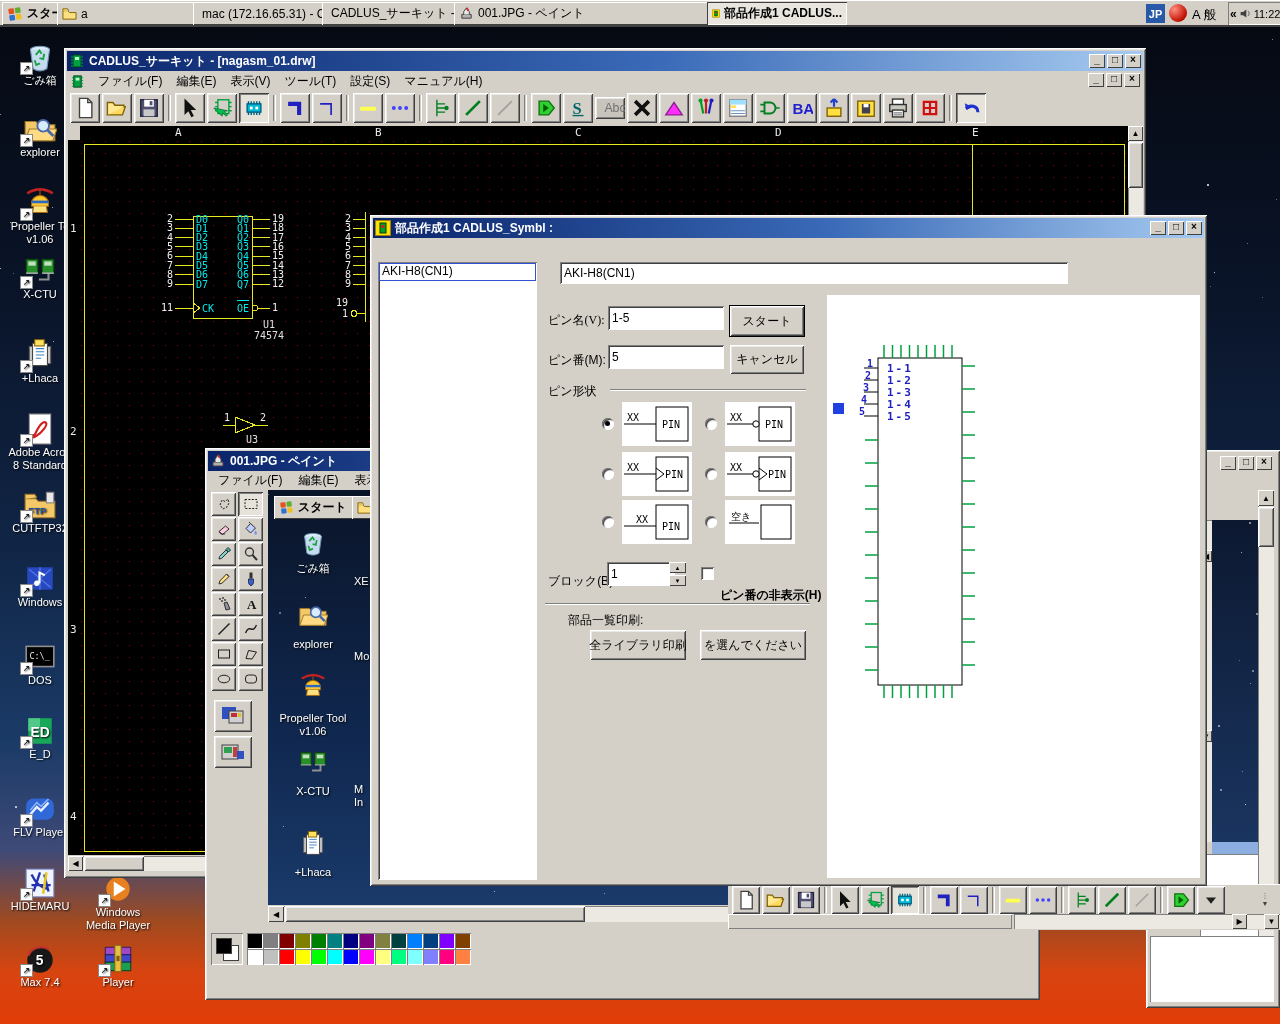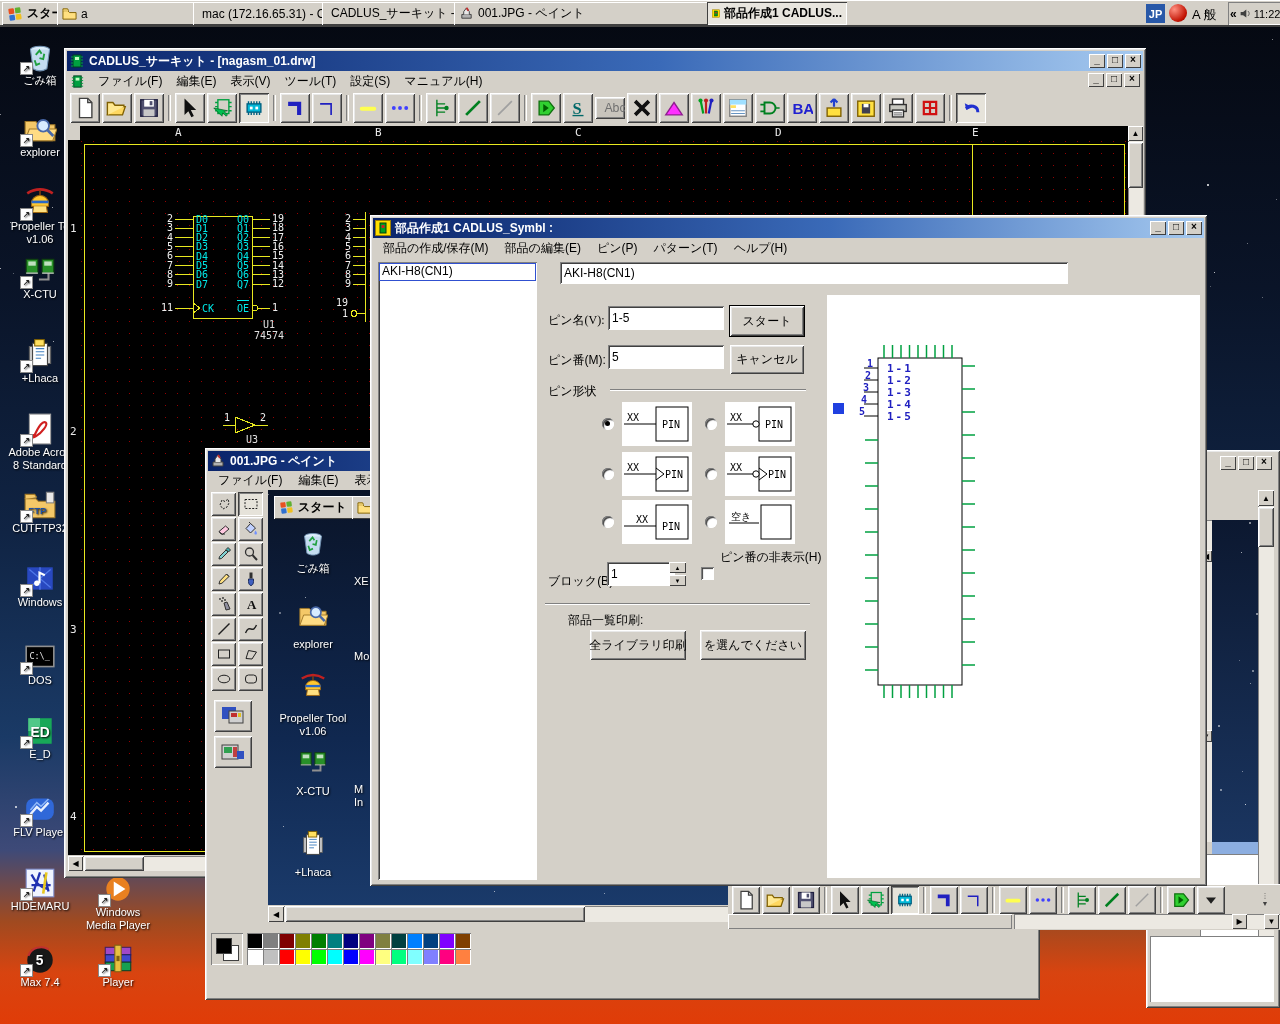--- a/index.html
+++ b/index.html
@@ -1046,27 +1046,20 @@
             <rect x="6.5" y="5" width="3" height="3" fill="#d02020"></rect>
           </svg>
         </span>
       <span>部品作成1  CADLUS_Symbl :</span>
       <span class="tbtns">
         <span class="tbtn">_</span>
         <span class="tbtn">□</span>
         <span class="tbtn">×</span>
       </span>
     </div>
-    <div id="dlg-menus" class="menubar" style="left:6px;top:24px;height:18px;">
-        <span class="mitem">部品の作成/保存(M)</span>
-        <span class="mitem">部品の編集(E)</span>
-        <span class="mitem">ピン(P)</span>
-        <span class="mitem">パターン(T)</span>
-        <span class="mitem">ヘルプ(H)</span>
-      </div>
 
     <div id="dlg-list" class="sunken abs" style="left:8px;top:47px;width:157px;height:616px;display:block;padding:1px;">
         <div class="listitem">AKI-H8(CN1)</div>
       </div>
     <div class="sunken abs" style="left:190px;top:47px;width:500px;height:22px;">
       <span>AKI-H8(CN1)</span>
     </div>
 
     <div class="abs" style="left:178px;top:97px;font-family:Liberation Serif, serif;">ピン名(V):</div>
     <div class="sunken abs" style="left:238px;top:91px;width:108px;height:24px;">
@@ -1138,21 +1131,21 @@
 
     <div class="abs" style="left:178px;top:358px;">ブロック(B):</div>
     <div class="sunken abs" style="left:237px;top:347px;width:60px;height:24px;">
       <span>1</span>
     </div>
     <div class="abs" style="left:299px;top:347px;width:17px;height:24px;">
       <div class="sbtn" style="width:17px;height:11px;font-size:6px;">▲</div>
       <div class="sbtn" style="width:17px;height:11px;font-size:6px;margin-top:2px;">▼</div>
     </div>
     <div class="abs" style="left:331px;top:352px;width:13px;height:13px;background:#fff;box-shadow:inset 1px 1px 0 #808080,inset -1px -1px 0 #fff,inset 2px 2px 1px #404040;"></div>
-    <div class="abs" style="left:350px;top:334px;">ピン番の非表示(H)</div>
+    <div class="abs" style="left:350px;top:372px;font-weight:bold;">ピン番の非表示(H)</div>
 
     <div class="hline" style="left:175px;top:388px;width:265px;"></div>
     <div class="abs" style="left:198px;top:397px;">部品一覧印刷:</div>
     <div class="pushbtn abs" style="left:220px;top:415px;width:96px;height:30px;">
       <span>全ライブラリ印刷</span>
     </div>
     <div class="pushbtn abs" style="left:330px;top:415px;width:106px;height:30px;">
       <span>を選んでください</span>
     </div>
 

